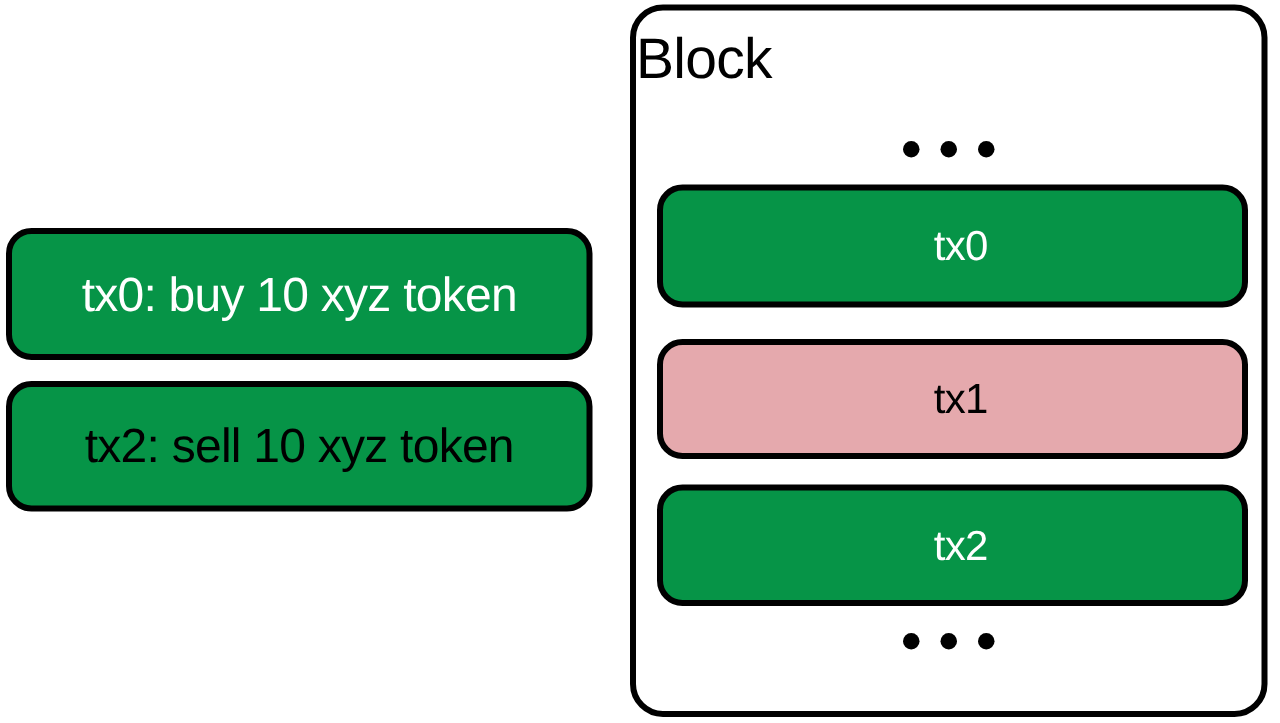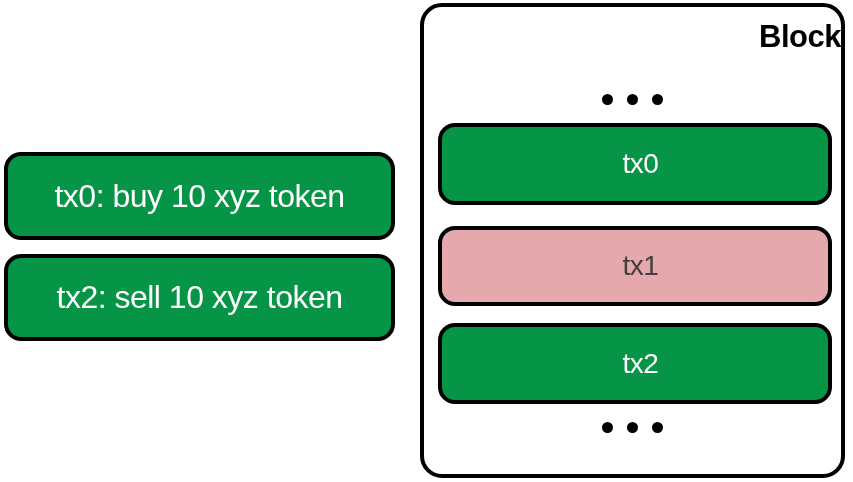--- a/index.html
+++ b/index.html
@@ -40,23 +40,23 @@
     left: 420px; top: 3px;
     width: 425px; height: 475px;
     background: #ffffff;
     border: 4px solid var(--outline, #000);
     border-radius: 22px;
   }
   .block-title {
     position: absolute;
     top: 12px;
     left: 0; right: 0;
-    text-align: right;
-    font-size: 31px;
-    font-weight: bold;
+    text-align: left;
+    font-size: 38px;
+    font-weight: normal;
     color: #000;
     letter-spacing: -0.5px;
   }
   .dots {
     position: absolute;
     left: 0; right: 0;
     display: flex;
     justify-content: center;
     gap: 14px;
   }
@@ -87,39 +87,39 @@
 </style>
 </head>
 <body>
 
 <div class="canvas">
 
   <div class="mempool-box first" style="background: rgb(6, 148, 71); color: rgb(255, 255, 255);">
     <span>tx0: buy 10 xyz token</span>
   </div>
 
-  <div class="mempool-box second" style="background: rgb(6, 148, 71); color: #ffffff; justify-content: center;">
+  <div class="mempool-box second" style="background: rgb(6, 148, 71); color: #000000; justify-content: center;">
     <span>tx2: sell 10 xyz token</span>
   </div>
 
   <div class="block">
 
     <div class="block-title">Block</div>
 
     <div class="dots top">
       <span class="dot"></span>
       <span class="dot"></span>
       <span class="dot"></span>
     </div>
 
     <div class="block-tx tx-0" style="background: rgb(6, 148, 71); color: rgb(255, 255, 255);">
       <span>tx0</span>
     </div>
 
-    <div class="block-tx tx-1" style="background: rgb(229, 169, 173); color: #404040;">
+    <div class="block-tx tx-1" style="background: rgb(229, 169, 173); color: #000000;">
       <span>tx1</span>
     </div>
 
     <div class="block-tx tx-2" style="background: rgb(6, 148, 71); color: rgb(255, 255, 255);">
       <span>tx2</span>
     </div>
 
     <div class="dots bottom">
       <span class="dot"></span>
       <span class="dot"></span>

